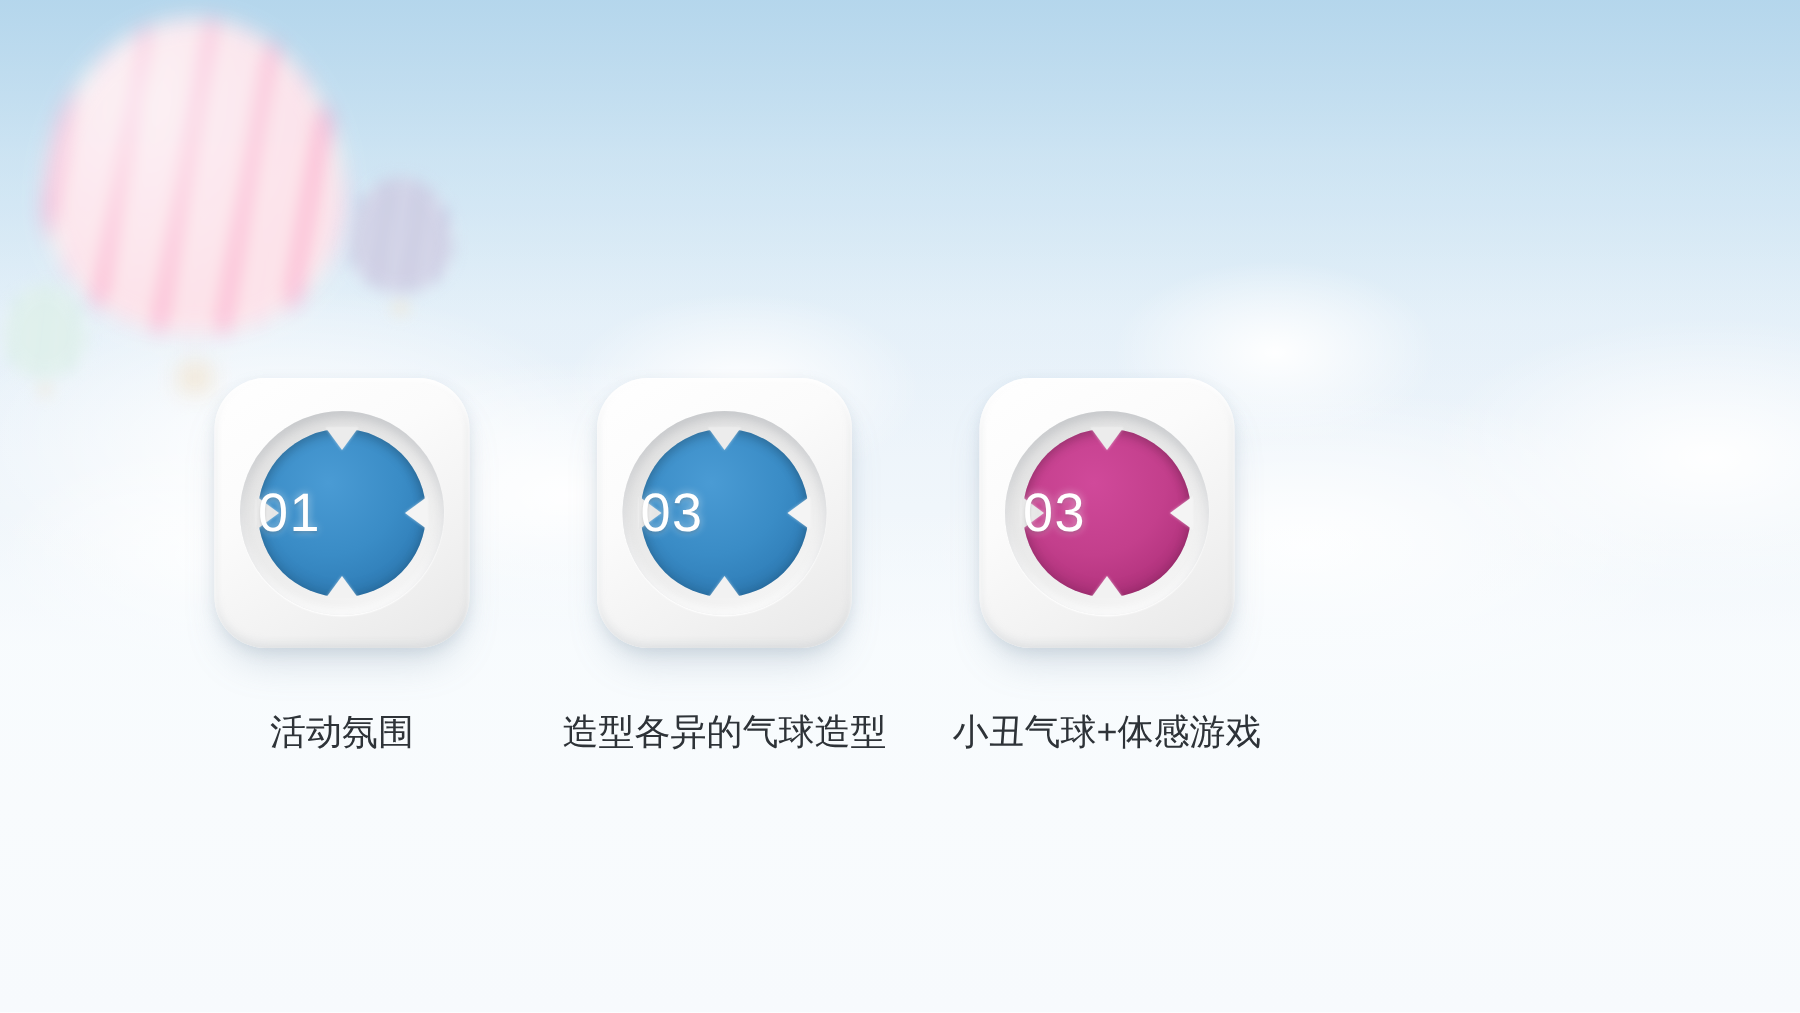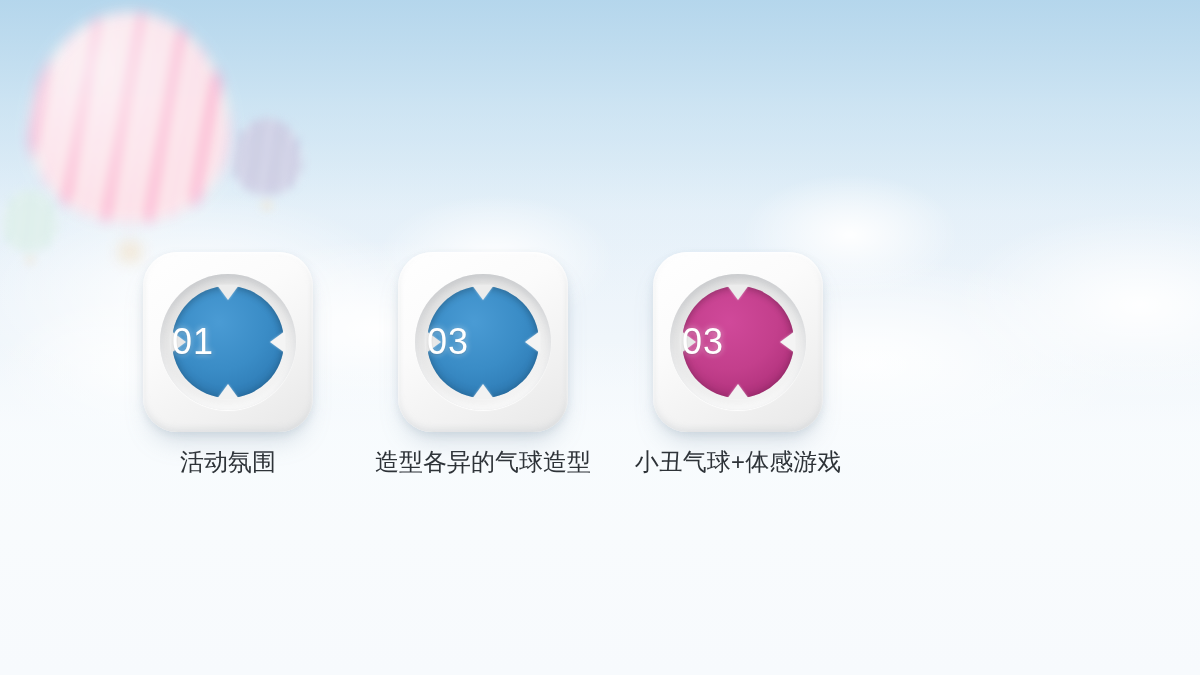--- a/index.html
+++ b/index.html
@@ -233,25 +233,25 @@
     z-index: 3;
     color: #ffffff;
     font-size: 36px;
     font-weight: 300;
     letter-spacing: 1px;
     text-shadow: 0 0 6px rgba(255,255,255,0.55), 0 1px 2px rgba(0,0,0,0.18);
     font-family: "Liberation Sans", "DejaVu Sans", sans-serif;
   }
 
   .caption {
-    margin-top: 20px;
+    margin-top: 45px;
     font-size: 24px;
     color: #2e3338;
     white-space: nowrap;
-    font-family: Liberation Mono, monospace;
+    font-family: Liberation Sans, sans-serif;
     line-height: 1;
   }
 </style>
 </head>
 <body>
 
 <div class="slide">
 
   <div class="sky-top"></div>
 

